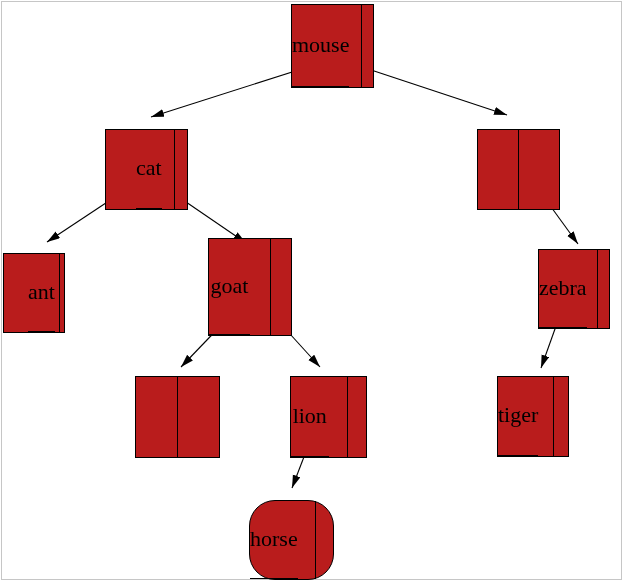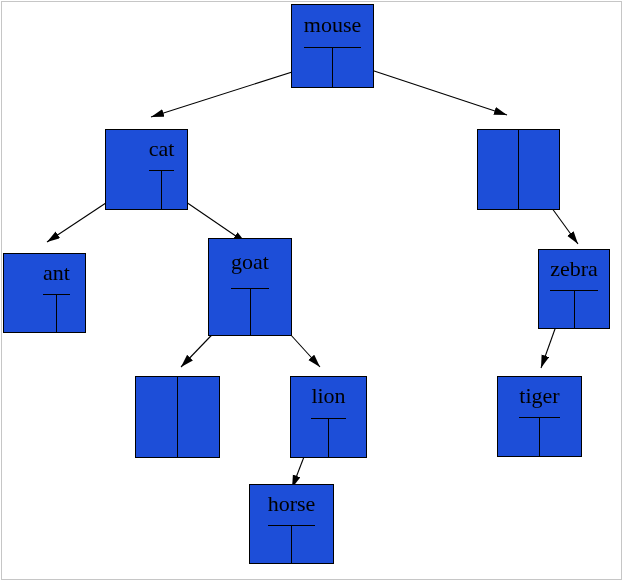--- a/index.html
+++ b/index.html
@@ -32,24 +32,22 @@
     height: 586px;
   }
   #edges-svg line {
     stroke: #000000;
     stroke-width: 1.1;
   }
   .node {
     position: absolute;
     box-sizing: border-box;
     border: 1.4px solid #000000;
-    background: #1d4ed8;
+    background: #b91c1c;
     display: flex;
-    flex-direction: column;
-    align-items: center;
   }
   .node-label {
     flex: 1;
     display: flex;
     align-items: center;
     justify-content: center;
     font-size: 22px;
     color: #000000;
     border-bottom: 1.4px solid #000000;
     line-height: 1;
@@ -101,21 +99,21 @@
         <div class="cell left"></div>
         <div class="cell right"></div>
       </div>
     </div>
     <div class="node" style="left: 477px; top: 129px; width: 83px; height: 81px;">
       <div class="node-cells">
         <div class="cell left"></div>
         <div class="cell right"></div>
       </div>
     </div>
-    <div class="node" style="left: 3px; top: 253px; width: 83px; height: 80px; padding-left: 24px;">
+    <div class="node" style="left: 3px; top: 253px; width: 62px; height: 80px; padding-left: 24px;">
       <div class="node-label">ant</div>
       <div class="node-cells">
         <div class="cell left"></div>
         <div class="cell right"></div>
       </div>
     </div>
     <div class="node" style="left: 208px; top: 238px; width: 84px; height: 98px;">
       <div class="node-label">goat</div>
       <div class="node-cells">
         <div class="cell left"></div>
@@ -135,27 +133,27 @@
         <div class="cell right"></div>
       </div>
     </div>
     <div class="node" style="left: 290px; top: 376px; width: 77px; height: 82px;">
       <div class="node-label">lion</div>
       <div class="node-cells">
         <div class="cell left"></div>
         <div class="cell right"></div>
       </div>
     </div>
-    <div class="node" style="left: 497px; top: 376px; width: 85px; height: 81px;">
+    <div class="node" style="left: 497px; top: 376px; width: 72px; height: 81px;">
       <div class="node-label">tiger</div>
       <div class="node-cells">
         <div class="cell left"></div>
         <div class="cell right"></div>
       </div>
     </div>
-    <div class="node" style="left: 249px; top: 484px; width: 85px; height: 80px;">
+    <div class="node" style="left: 249px; top: 500px; width: 85px; height: 80px; border-radius: 26px;">
       <div class="node-label">horse</div>
       <div class="node-cells">
         <div class="cell left"></div>
         <div class="cell right"></div>
       </div>
     </div>
   </div>
 
 </body></html>

